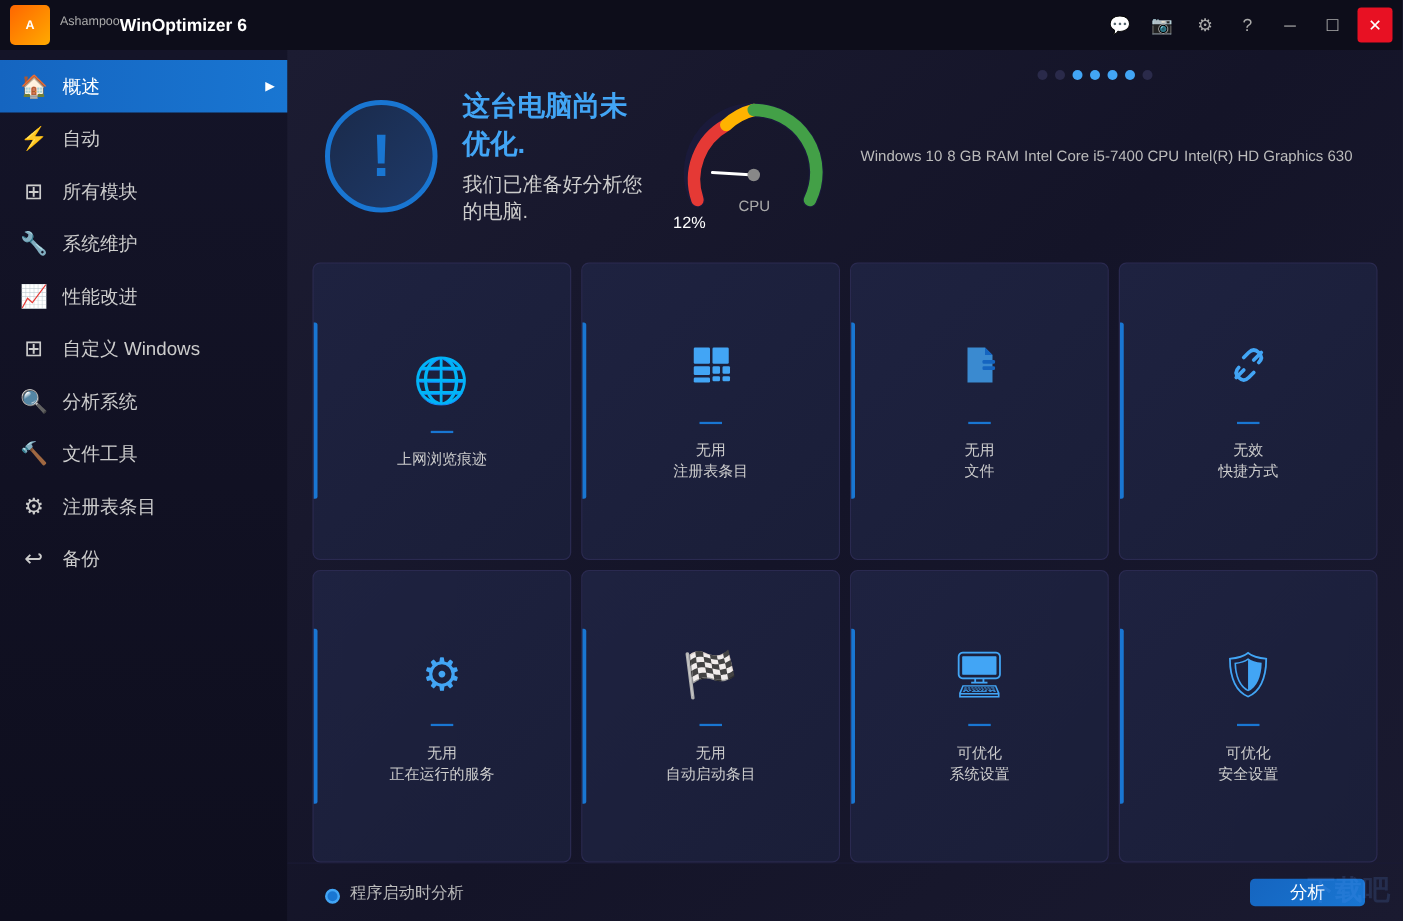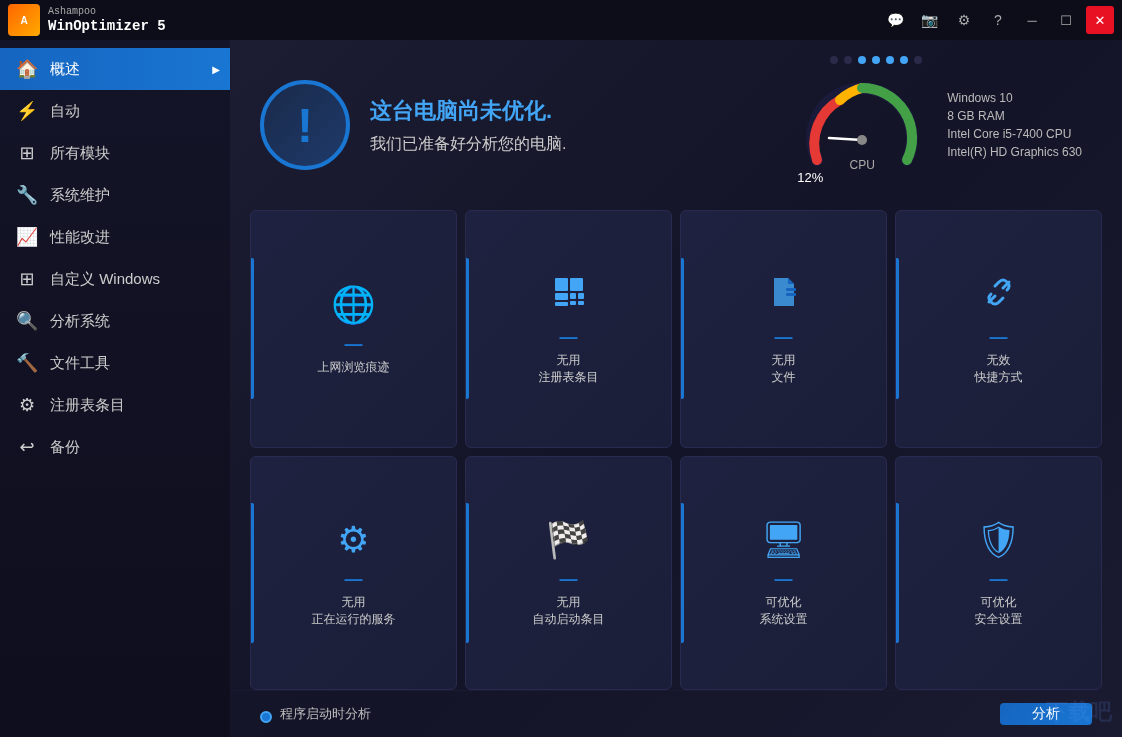--- a/index.html
+++ b/index.html
@@ -33,23 +33,22 @@
       border-radius: 4px;
       display: flex;
       align-items: center;
       justify-content: center;
       font-weight: bold;
       font-size: 10px;
       color: #fff;
     }
     .app-title-text {
       display: flex;
-      flex-direction: column;
+      flex-direction: row;
       line-height: 1.2;
-      font-family: Liberation Mono, monospace;
     }
     .app-title-text .brand {
       font-size: 10px;
       color: #aaa;
     }
     .app-title-text .product {
       font-size: 14px;
       font-weight: bold;
       color: #fff;
     }
@@ -200,21 +199,20 @@
       position: absolute;
       bottom: 5px;
       left: 0;
       right: 0;
       text-align: left;
       font-size: 13px;
       color: #fff;
     }
     .system-info {
       display: flex;
-      flex-direction: column;
       gap: 4px;
     }
     .system-info-item {
       font-size: 12px;
       color: #bbb;
       white-space: nowrap;
     }
 
     
     .dots-row {
@@ -340,21 +338,21 @@
     }
   </style>
 </head>
 <body>
 
 <div class="titlebar">
   <div class="titlebar-left">
     <div class="app-logo">A</div>
     <div class="app-title-text">
       <span class="brand">Ashampoo</span>
-      <span class="product">WinOptimizer 5</span>
+      <span class="product">WinOptimizer 6</span>
     </div>
   </div>
   <div class="titlebar-controls">
     <div class="titlebar-icon">💬</div>
     <div class="titlebar-icon">📷</div>
     <div class="titlebar-icon">⚙</div>
     <div class="titlebar-icon">?</div>
     <div class="titlebar-btn">─</div>
     <div class="titlebar-btn">☐</div>
     <div class="titlebar-btn close">✕</div>

